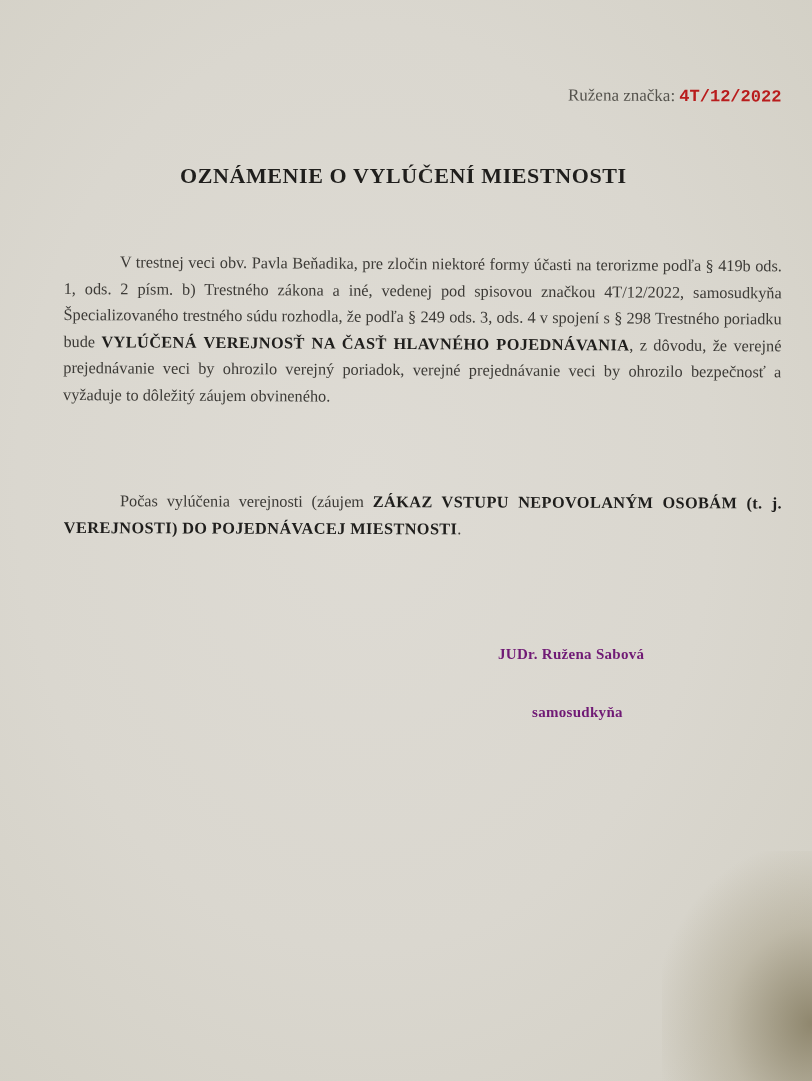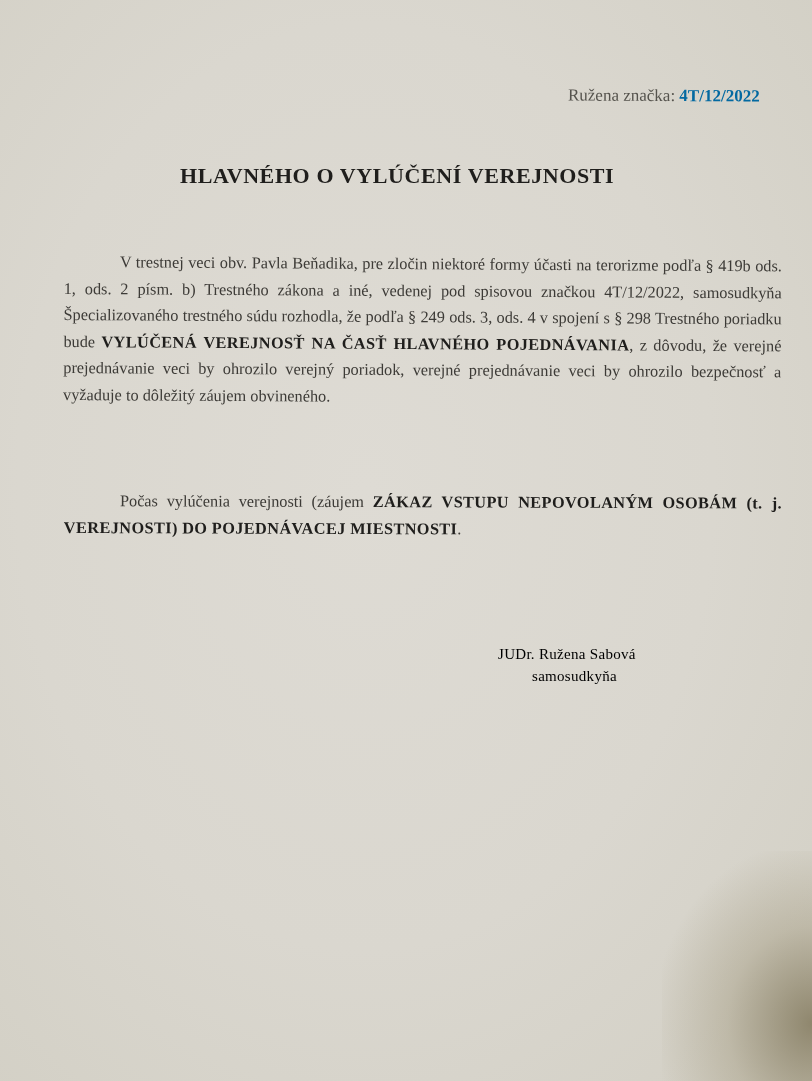--- a/index.html
+++ b/index.html
@@ -11,50 +11,50 @@
   }
   .shadow {
     position:absolute; right:0; bottom:0; width:150px; height:230px;
     background: radial-gradient(ellipse at 100% 75%, rgba(120,110,80,0.75) 0%, rgba(150,140,110,0.35) 40%, rgba(200,195,180,0) 75%);
     pointer-events:none;
   }
   .ref {
     position:absolute; top:86px; left:568px; font-size:17px; color:#55534d;
     transform: rotate(0.3deg);
   }
-  .ref b { color:#0369a1; }
+  .ref b { color:#b91c1c;font-family:Liberation Mono, monospace; }
   .title {
     position:absolute; top:163px; left:180px; font-size:22px; font-weight:bold;
     letter-spacing:0.6px; color:#1f1e1c; white-space:nowrap;
   }
   .para {
     position:absolute; left:64px; width:718px; font-size:16.3px; line-height:26.5px;
     text-align:justify; color:#3d3b37;
   }
   .para b { color:#1f1e1c; letter-spacing:0.4px; }
   .p1 { top:249px; transform: rotate(0.35deg); transform-origin:left top; }
   .p2 { top:488px; transform: rotate(0.2deg); transform-origin:left top; }
   .indent { display:inline-block; width:56px; }
   .sig {
-    position:absolute; top:643px; left:498px; font-size:15px; font-weight:normal;
-    line-height:22px; color:#000000; letter-spacing:0.3px;
+    position:absolute; top:643px; left:498px; font-size:15px; font-weight:bold;
+    line-height:22px; color:#701a75; letter-spacing:0.3px;
   }
-  .sig .role { padding-left:34px; display:block; }
+  .sig .role { padding-left:34px; display:block;margin-top:36px; }
 </style>
 </head>
 <body>
 
 <div class="shadow"></div>
 
 <div class="ref">
   <span>Ružena značka:</span>
   <b>4T/12/2022</b>
 </div>
 
-<div class="title">HLAVNÉHO O VYLÚČENÍ VEREJNOSTI</div>
+<div class="title">OZNÁMENIE O VYLÚČENÍ MIESTNOSTI</div>
 
 <div class="para p1">
   <span class="indent"></span><span>V trestnej veci obv. Pavla Beňadika, pre zločin niektoré formy účasti na terorizme podľa § 419b ods. 1, ods. 2 písm. b) Trestného zákona a iné, vedenej pod spisovou značkou 4T/12/2022, samosudkyňa Špecializovaného trestného súdu rozhodla, že podľa § 249 ods. 3, ods. 4 v spojení s § 298 Trestného poriadku bude </span><b>VYLÚČENÁ VEREJNOSŤ NA ČASŤ HLAVNÉHO POJEDNÁVANIA</b><span>, z dôvodu, že verejné prejednávanie veci by ohrozilo verejný poriadok, verejné prejednávanie veci by ohrozilo bezpečnosť a vyžaduje to dôležitý záujem obvineného.</span>
 </div>
 
 <div class="para p2">
   <span class="indent"></span><span>Počas vylúčenia verejnosti (záujem </span><b>ZÁKAZ VSTUPU NEPOVOLANÝM OSOBÁM (t. j. VEREJNOSTI) DO POJEDNÁVACEJ MIESTNOSTI</b><span>.</span>
 </div>
 
 <div class="sig">

